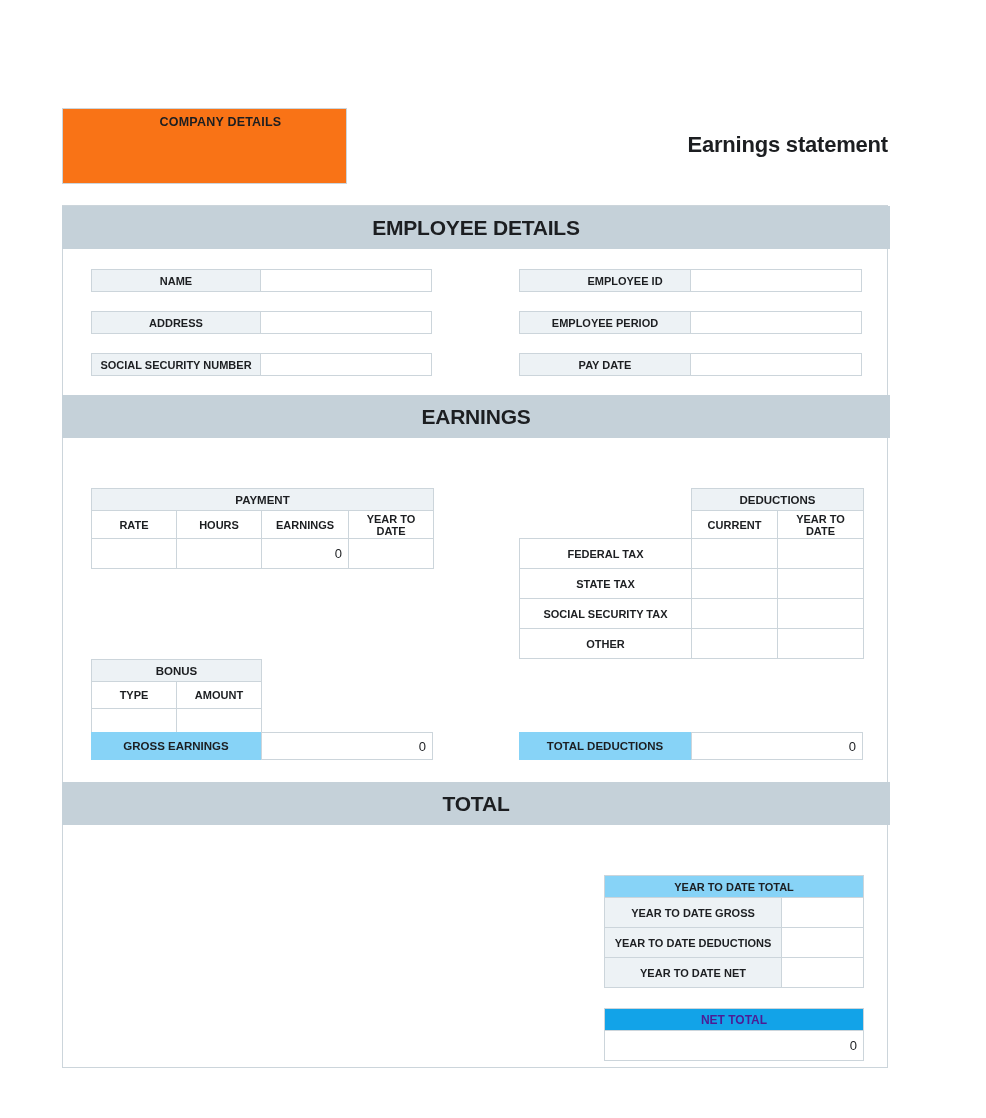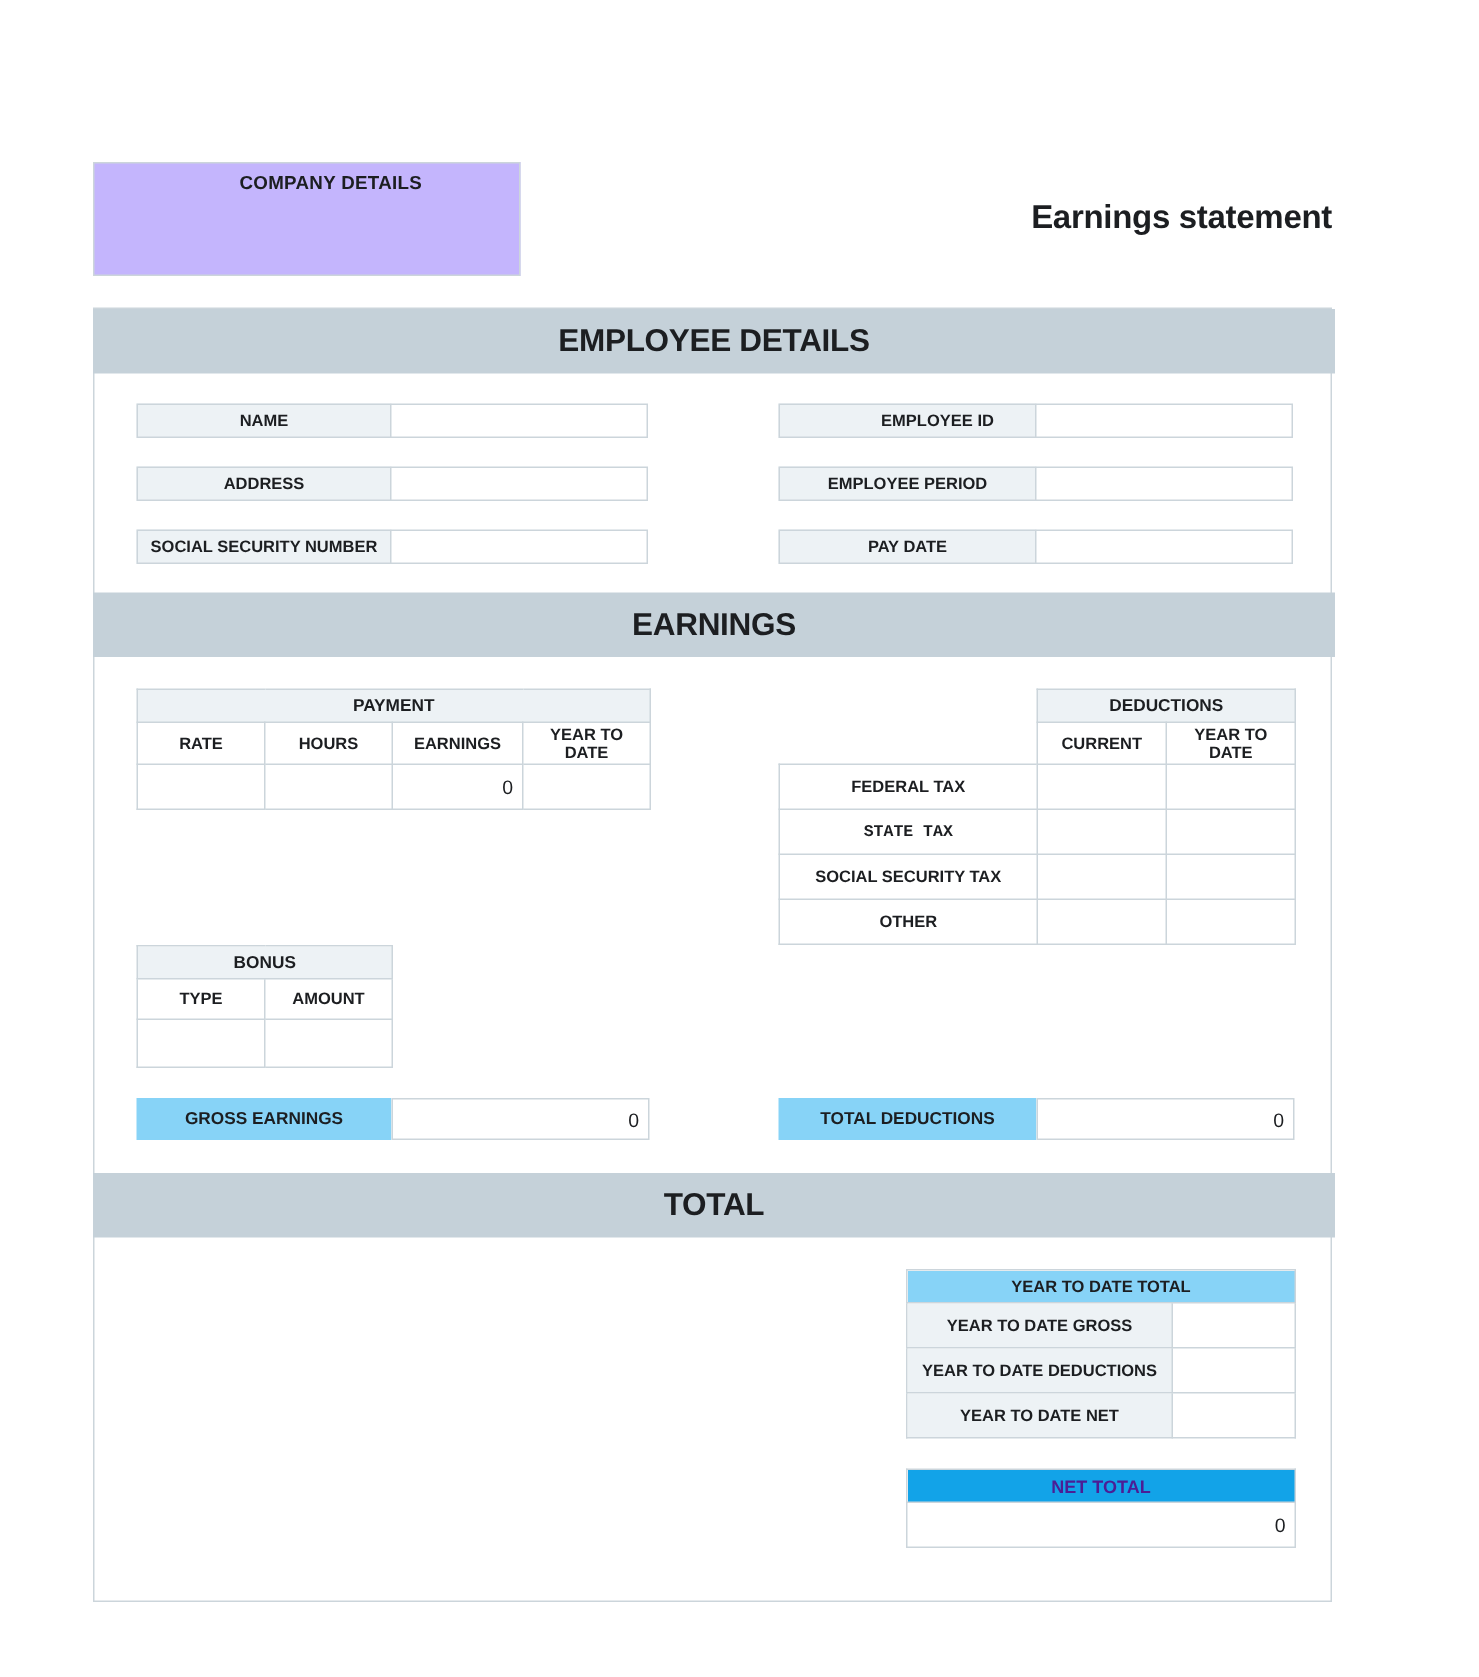--- a/index.html
+++ b/index.html
@@ -4,38 +4,38 @@
 <style>
   * { margin:0; padding:0; box-sizing:border-box; }
   html,body { background:#ffffff; }
   body { font-family:"Liberation Sans", sans-serif; color:#1c1e21; }
   .sheet { position:relative; width:986px; height:1118px; background:#fff; overflow:hidden; }
 
   
   .top-link { position:absolute; left:66px; top:25px; font-size:14.5px; color:var(--link,#2aa8e8); text-decoration:underline; cursor:pointer; }
 
   
-  .company-box { position:absolute; left:62px; top:108px; width:285px; height:76px; border:1px solid #ccd5db; background:#c4b5fd;padding-left:32px; }
+  .company-box { position:absolute; left:62px; top:108px; width:285px; height:76px; border:1px solid #ccd5db; background:#f97316;padding-left:32px; }
   .company-box .label { text-align:center; padding-top:6px; font-size:12.5px; font-weight:bold; letter-spacing:.2px; }
   .doc-title { position:absolute; right:98px; top:132px; font-size:22px; font-weight:bold; letter-spacing:-.2px; }
 
   
   .main { position:absolute; left:62px; top:205px; width:826px; height:863px; border:1px solid #ccd5db; background:#fff; }
   .band { position:absolute; left:-1px; width:828px; height:43px; background:var(--band,#c5d1d9); display:flex; align-items:center; justify-content:center; font-weight:bold; font-size:21px; letter-spacing:-.2px; }
   .band-employee { top:0; }
   .band-earnings { top:189px; }
   .band-total { top:576px; }
 
   
   .fieldrow { position:absolute; display:flex; height:23px; }
   .fieldrow .flabel { background:var(--labelbg,#edf2f5); border:1px solid #ccd5db; display:flex; align-items:center; justify-content:center; font-size:11px; font-weight:bold; }
   .fieldrow .fvalue { background:#fff; border:1px solid #ccd5db; margin-left:-1px; }
 
   
-  table.grid { border-collapse:collapse; position:absolute; table-layout:fixed; }
+  table.grid { border-collapse:collapse; position:absolute; table-layout:fixed;margin-top:29px; }
   table.grid td { border:1px solid #ccd5db; font-size:11px; font-weight:bold; text-align:center; vertical-align:middle; background:#fff; padding:0 4px; overflow:hidden; }
   table.grid td.thead { background:var(--labelbg,#edf2f5); font-size:11.5px; }
   table.grid td.blank { border:none; background:transparent; }
   table.grid td.num { font-weight:normal; font-size:13px; text-align:right; padding-right:6px; }
   table.grid td.sky { background:var(--sky,#87d3f7); }
   table.grid td.brightblue { background:var(--accent,#12a3e8); color:#4c1d95; font-size:12px; }
   table.grid td.rowlabel { background:#fff; }
   table.grid td.ytdlabel { background:var(--labelbg,#edf2f5); }
 
   
@@ -127,21 +127,21 @@
       <tr style="height:28px;">
         <td class="blank"></td>
         <td>CURRENT</td>
         <td>YEAR TO DATE</td>
       </tr>
       <tr style="height:30px;">
         <td class="rowlabel">FEDERAL TAX</td>
         <td class="num"></td>
         <td class="num"></td>
       </tr>
-      <tr style="height:30px;font-family:Liberation Mono, monospace;">
+      <tr style="height:30px;">
         <td class="rowlabel">STATE TAX</td>
         <td class="num"></td>
         <td class="num"></td>
       </tr>
       <tr style="height:30px;">
         <td class="rowlabel">SOCIAL SECURITY TAX</td>
         <td class="num"></td>
         <td class="num"></td>
       </tr>
       <tr style="height:30px;">

